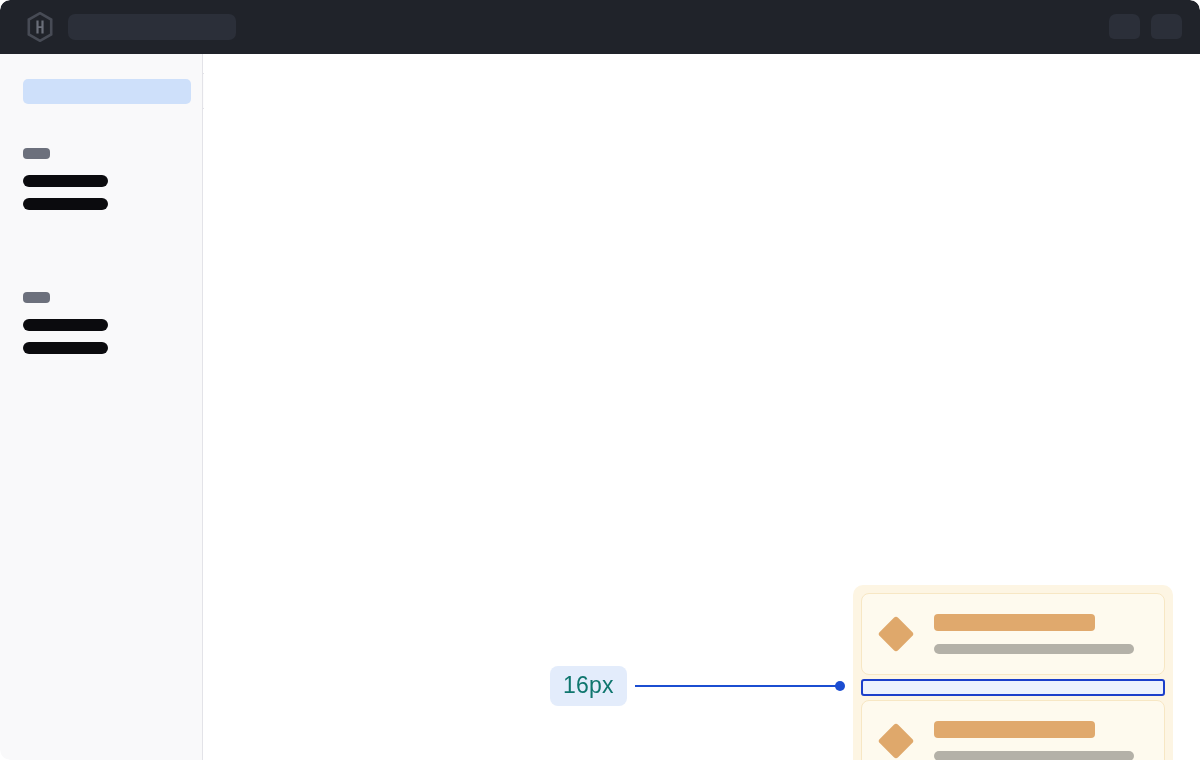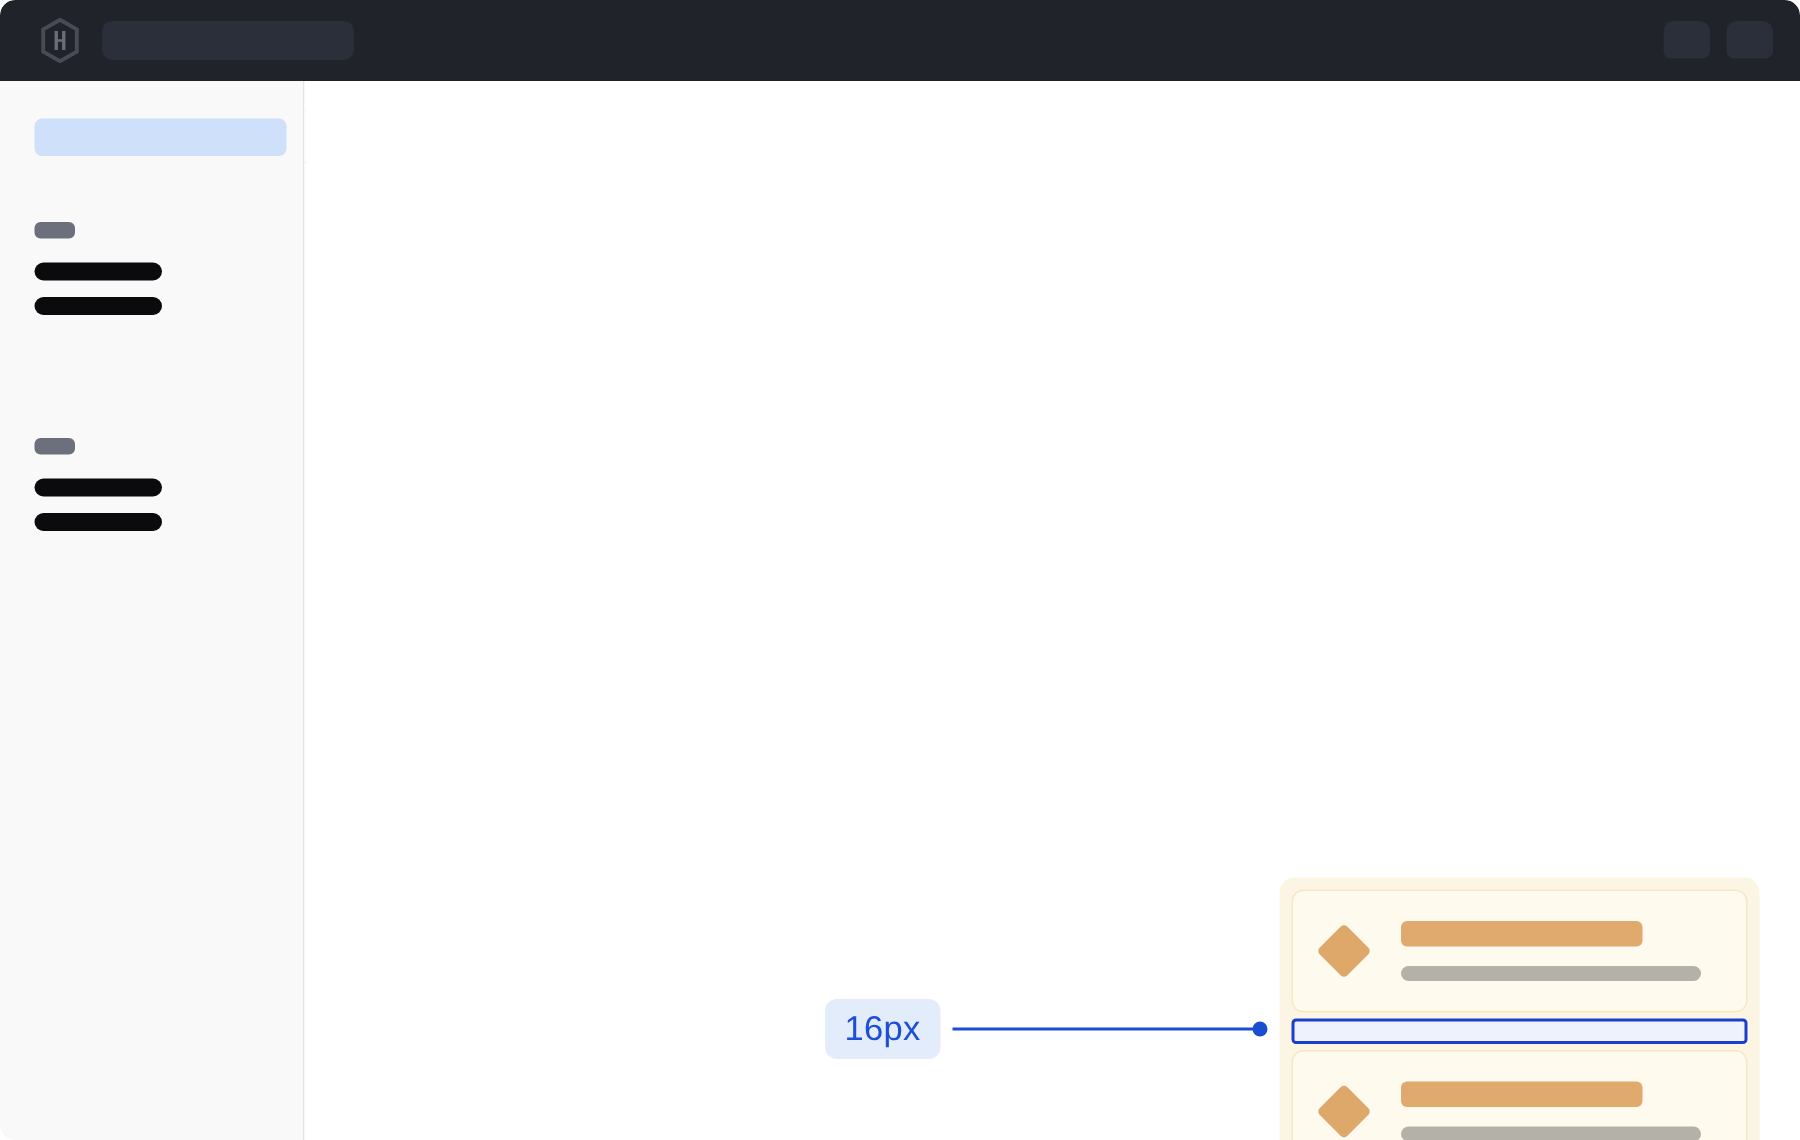--- a/index.html
+++ b/index.html
@@ -147,21 +147,21 @@
   
   .measure-annotation {
     position: absolute;
     left: 550px;
     top: 612px;
     display: flex;
     align-items: center;
   }
   .measure-pill {
     background: #E3ECFB;
-    color: #1d4ed8;
+    color: #0f766e;
     font-size: 23px;
     line-height: 1;
     padding: 8px 13px 9px 13px;
     border-radius: 8px;
     letter-spacing: 0.2px;
     white-space: nowrap;
   }
   .measure-leader {
     width: 203px;
     height: 2px;

